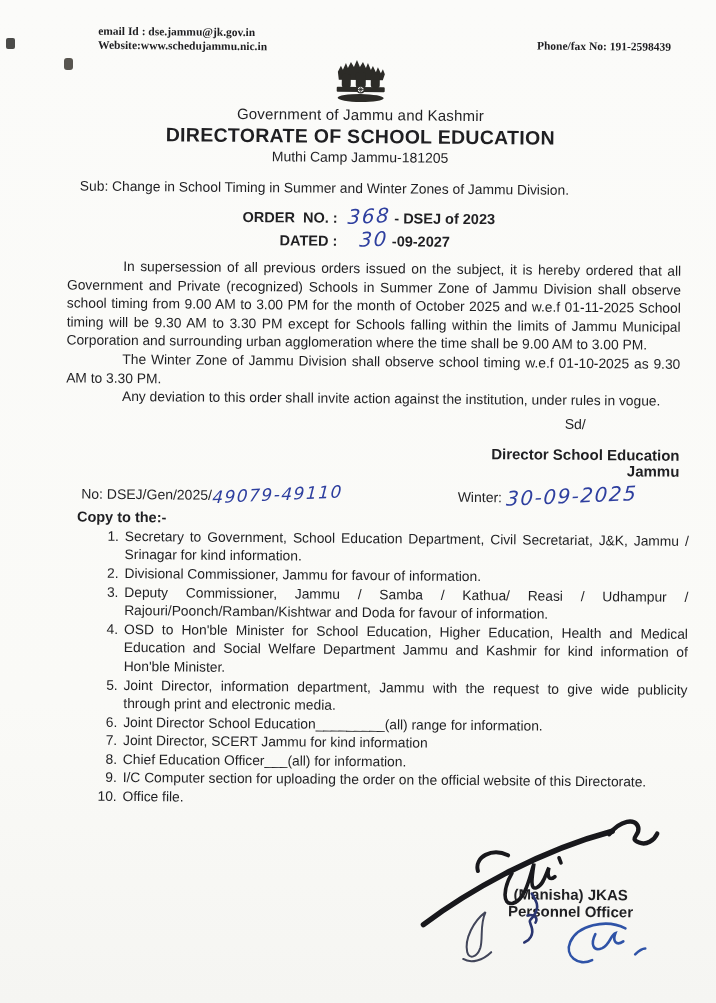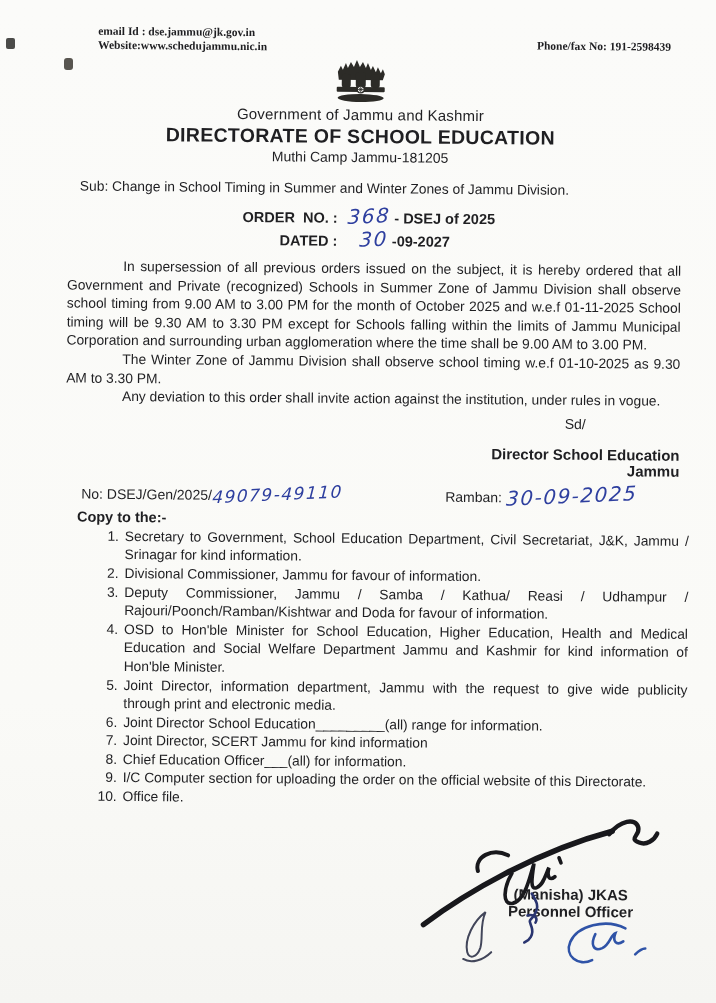--- a/index.html
+++ b/index.html
@@ -94,21 +94,21 @@
     <div class="center-line directorate">DIRECTORATE OF SCHOOL EDUCATION</div>
     <div class="center-line address-line">Muthi Camp Jammu-181205</div>
 
     <div class="subject">Sub: Change in School Timing in Summer and Winter Zones of Jammu Division.</div>
 
     <div class="order-block">
       <div class="order-row">
         <span class="order-label">ORDER  NO. :</span>
         <span class="order-val">
           <span class="hand hand-big">368</span>
-          <span>- DSEJ of 2025</span>
+          <span>- DSEJ of 2023</span>
         </span>
       </div>
       <div class="order-row">
         <span class="order-label">DATED :</span>
         <span class="order-val" style="margin-left:22px;">
           <span class="hand hand-big">30</span>
           <span>-09-2027</span>
         </span>
       </div>
     </div>
@@ -123,21 +123,21 @@
     <div class="signoff">
       <div>Director School Education</div>
       <div>Jammu</div>
     </div>
 
     <div class="ref-row">
       <span class="ref-left">
         <span>No: DSEJ/Gen/2025/</span><span class="hand hand-mid">49079-49110</span>
       </span>
       <span class="ref-right">
-        <span>Ramban:</span>
+        <span>Winter:</span>
         <span class="hand hand-big">30-09-2025</span>
       </span>
     </div>
 
     <div class="copy-heading">Copy to the:-</div>
     <ol class="copy-list">
       <li>Secretary to Government, School Education Department, Civil Secretariat, J&amp;K, Jammu / Srinagar for kind information.</li>
       <li>Divisional Commissioner, Jammu for favour of information.</li>
       <li>Deputy Commissioner, Jammu / Samba / Kathua/ Reasi / Udhampur / Rajouri/Poonch/Ramban/Kishtwar and Doda for favour of information.</li>
       <li>OSD to Hon'ble Minister for School Education, Higher Education, Health and Medical Education and Social Welfare Department Jammu and Kashmir for kind information of Hon'ble Minister.</li>

